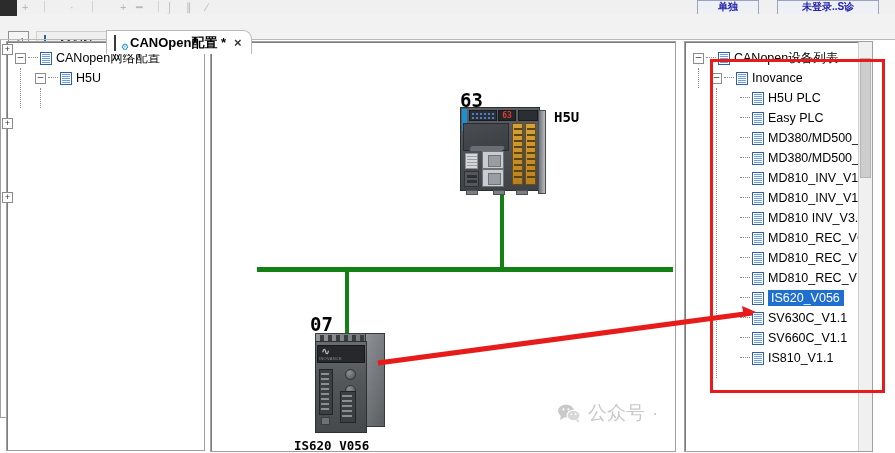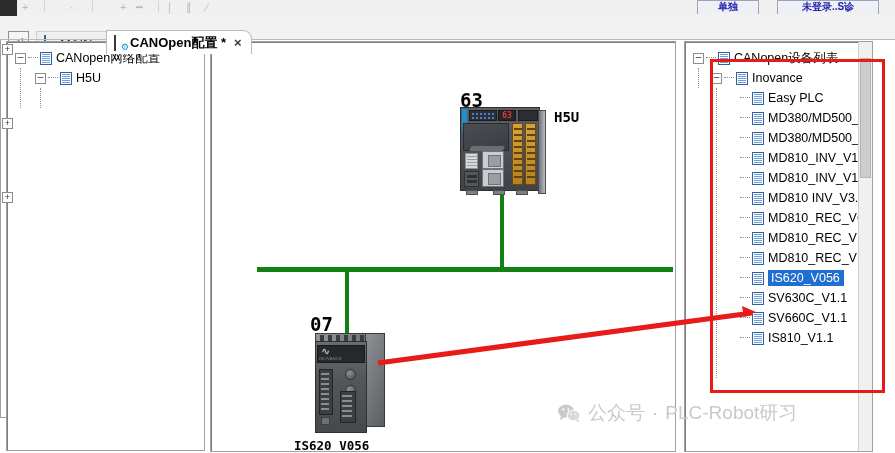--- a/index.html
+++ b/index.html
@@ -343,20 +343,26 @@
           <div class="tnode" style="padding-left: 20px;">
             <span class="exp">−</span>
             <span class="dots"></span>
             <span class="ico"></span>
             <span class="txt">Inovance</span>
           </div>
           <div class="tnode" style="padding-left: 38px;">
             <span class="exp" style="border: none; background: none;"></span>
             <span class="dots"></span>
             <span class="ico"></span>
+            <span class="txt">H5U PLC</span>
+          </div>
+          <div class="tnode" style="padding-left: 38px;">
+            <span class="exp" style="border: none; background: none;"></span>
+            <span class="dots"></span>
+            <span class="ico"></span>
             <span class="txt">Easy PLC</span>
           </div>
           <div class="tnode" style="padding-left: 38px;">
             <span class="exp" style="border: none; background: none;"></span>
             <span class="dots"></span>
             <span class="ico"></span>
             <span class="txt">MD380/MD500_V</span>
           </div>
           <div class="tnode" style="padding-left: 38px;">
             <span class="exp" style="border: none; background: none;"></span>
@@ -455,16 +461,15 @@
         <ellipse cx="16.5" cy="12.5" rx="6.5" ry="5.3" fill="#d8d8d8" stroke="#ffffff" stroke-width="1.1"></ellipse>
         <polygon points="21,16 22.5,19.6 18.5,17.8" fill="#d8d8d8"></polygon>
         <circle cx="6.4" cy="6.4" r="1.05" fill="#ffffff"></circle>
         <circle cx="11.4" cy="6.4" r="1.05" fill="#ffffff"></circle>
         <circle cx="14.3" cy="11.2" r="0.85" fill="#ffffff"></circle>
         <circle cx="18.6" cy="11.2" r="0.85" fill="#ffffff"></circle>
       </svg>
     </span>
     <span class="wm-txt">公众号</span>
     <span class="wm-txt">·</span>
-    <span class="wm-txt">PLC-Robot研习</span>
   </div>
 
 </div>
 
 </body></html>

